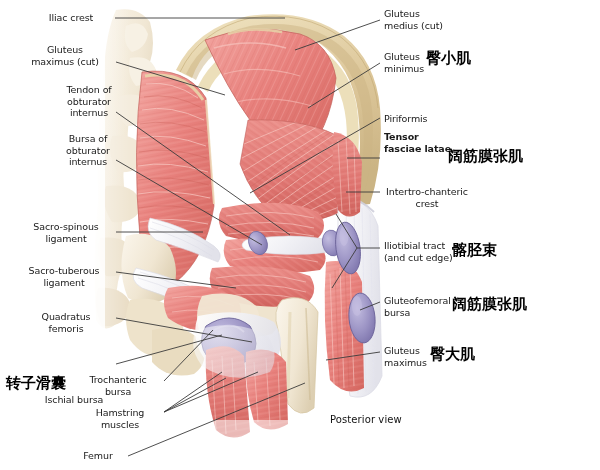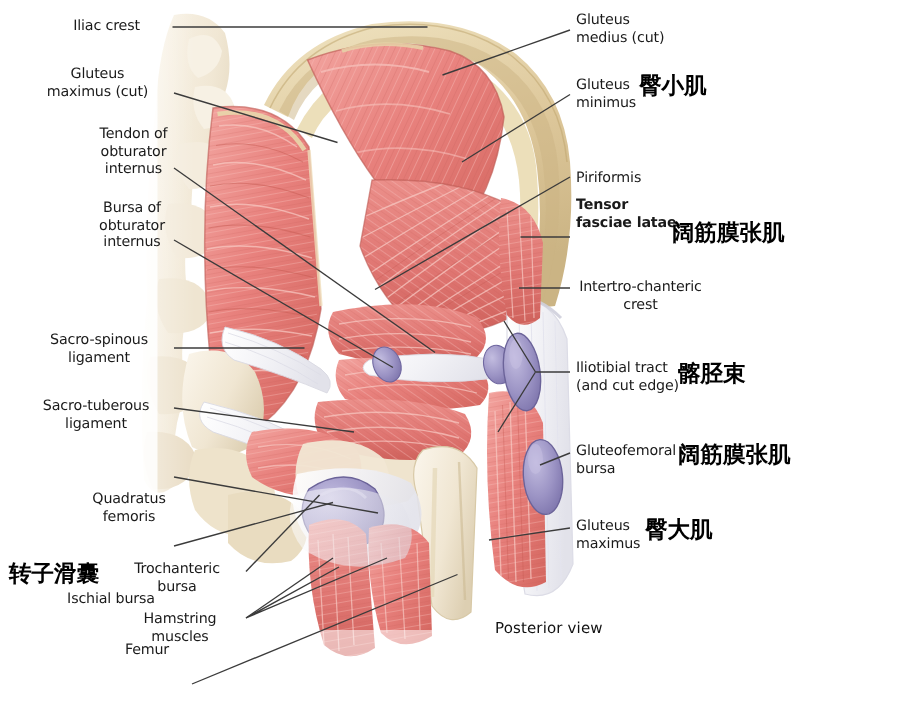--- a/index.html
+++ b/index.html
@@ -426,28 +426,28 @@
       <div class="lbl r" style="left: 48px; top: 84px; width: 82px;">Tendon of
 obturator
 internus</div>
       <div class="lbl r" style="left: 47px; top: 133px; width: 82px;">Bursa of
 obturator
 internus</div>
       <div class="lbl r" style="left: 20px; top: 221px; width: 92px;">Sacro-spinous
 ligament</div>
       <div class="lbl r" style="left: 16px; top: 265px; width: 96px;">Sacro-tuberous
 ligament</div>
-      <div class="lbl r" style="left: 48px; top: 311px; width: 76px; margin-top: 16px;">Quadratus
+      <div class="lbl r" style="left: 28px; top: 311px; width: 76px;">Quadratus
 femoris</div>
       <div class="lbl r" style="left: 36px; top: 358px; width: 76px; margin-top: 36px;">Ischial bursa</div>
       <div class="lbl r" style="left: 76px; top: 374px; width: 84px;">Trochanteric
 bursa</div>
       <div class="lbl r" style="left: 80px; top: 407px; width: 80px;">Hamstring
 muscles</div>
-      <div class="lbl r" style="left: 72px; top: 428px; width: 52px;">Femur</div>
+      <div class="lbl r" style="left: 72px; top: 450px; width: 52px;">Femur</div>
     </div>
   <div id="right-labels">
       <div class="lbl l" style="left: 384px; top: 8px; width: 110px;">Gluteus
 medius (cut)</div>
       <div class="lbl l" style="left: 384px; top: 51px; width: 110px;">Gluteus
 minimus</div>
       <div class="lbl l" style="left: 384px; top: 113px; width: 110px;">Piriformis</div>
       <div class="lbl l" style="left: 384px; top: 131px; width: 110px; font-weight: bold;">Tensor
 fasciae latae</div>
       <div class="lbl l" style="left: 372px; top: 186px; width: 110px; text-align: center;">Intertro-chanteric

